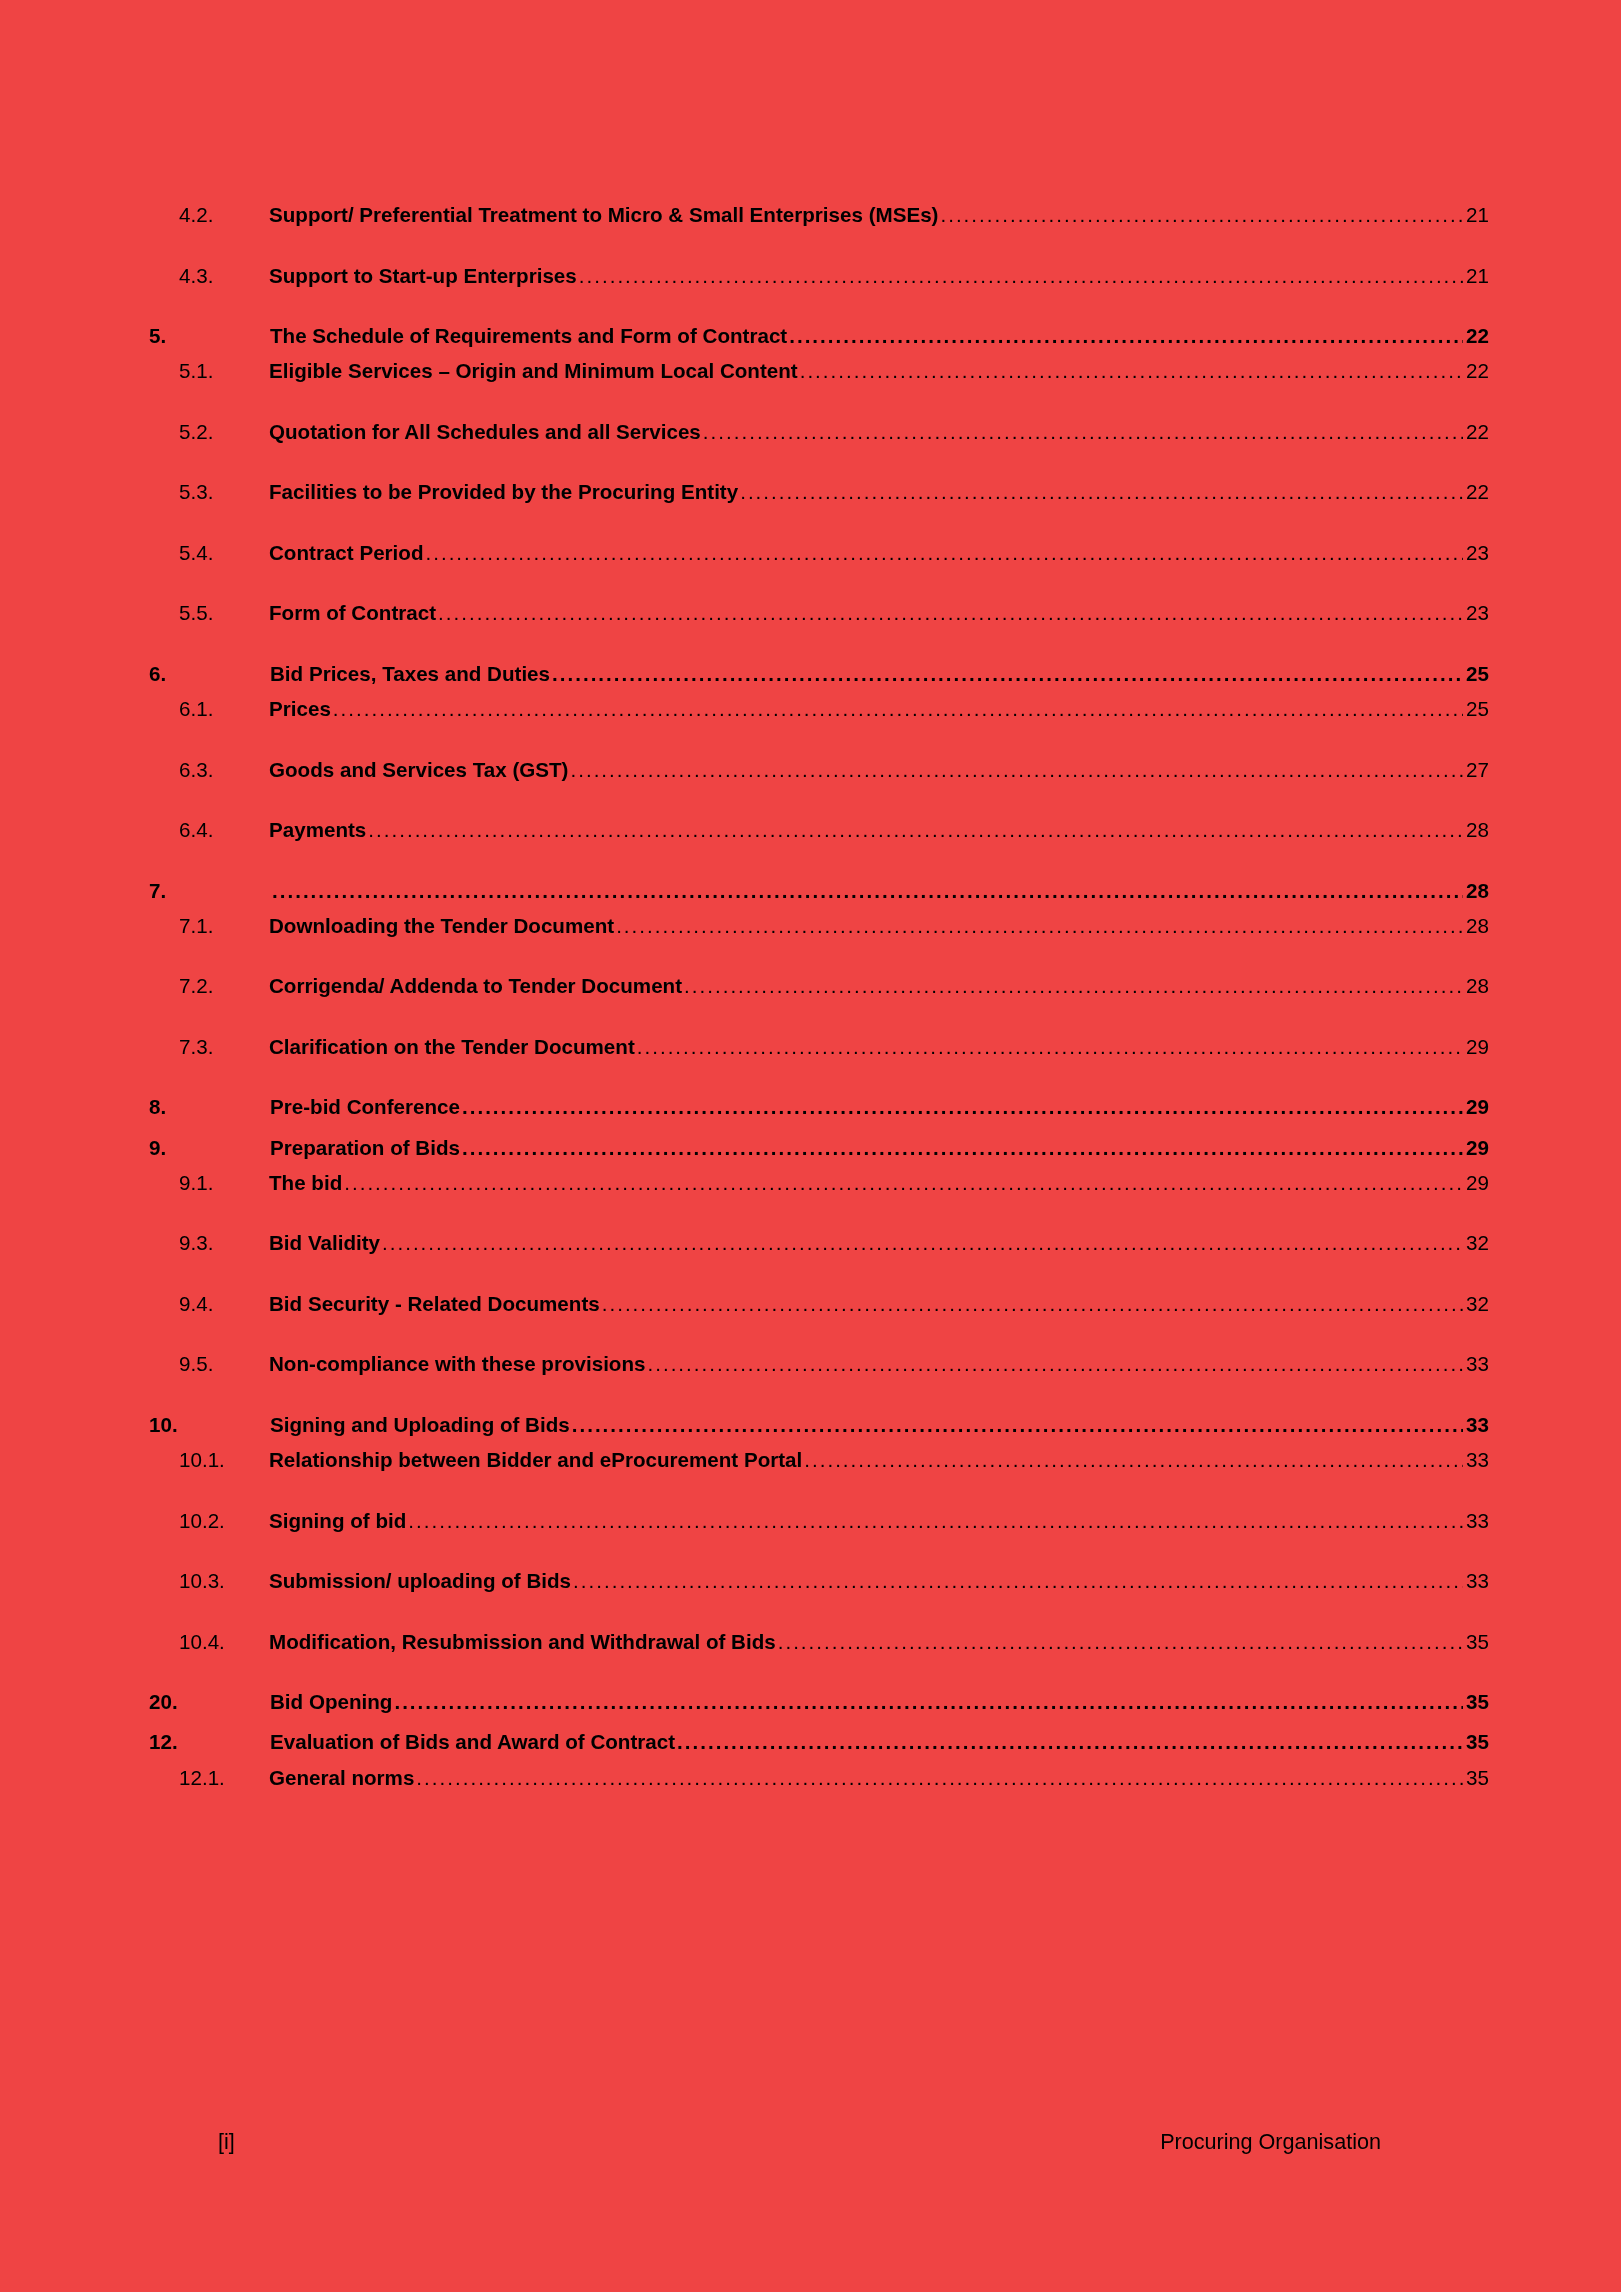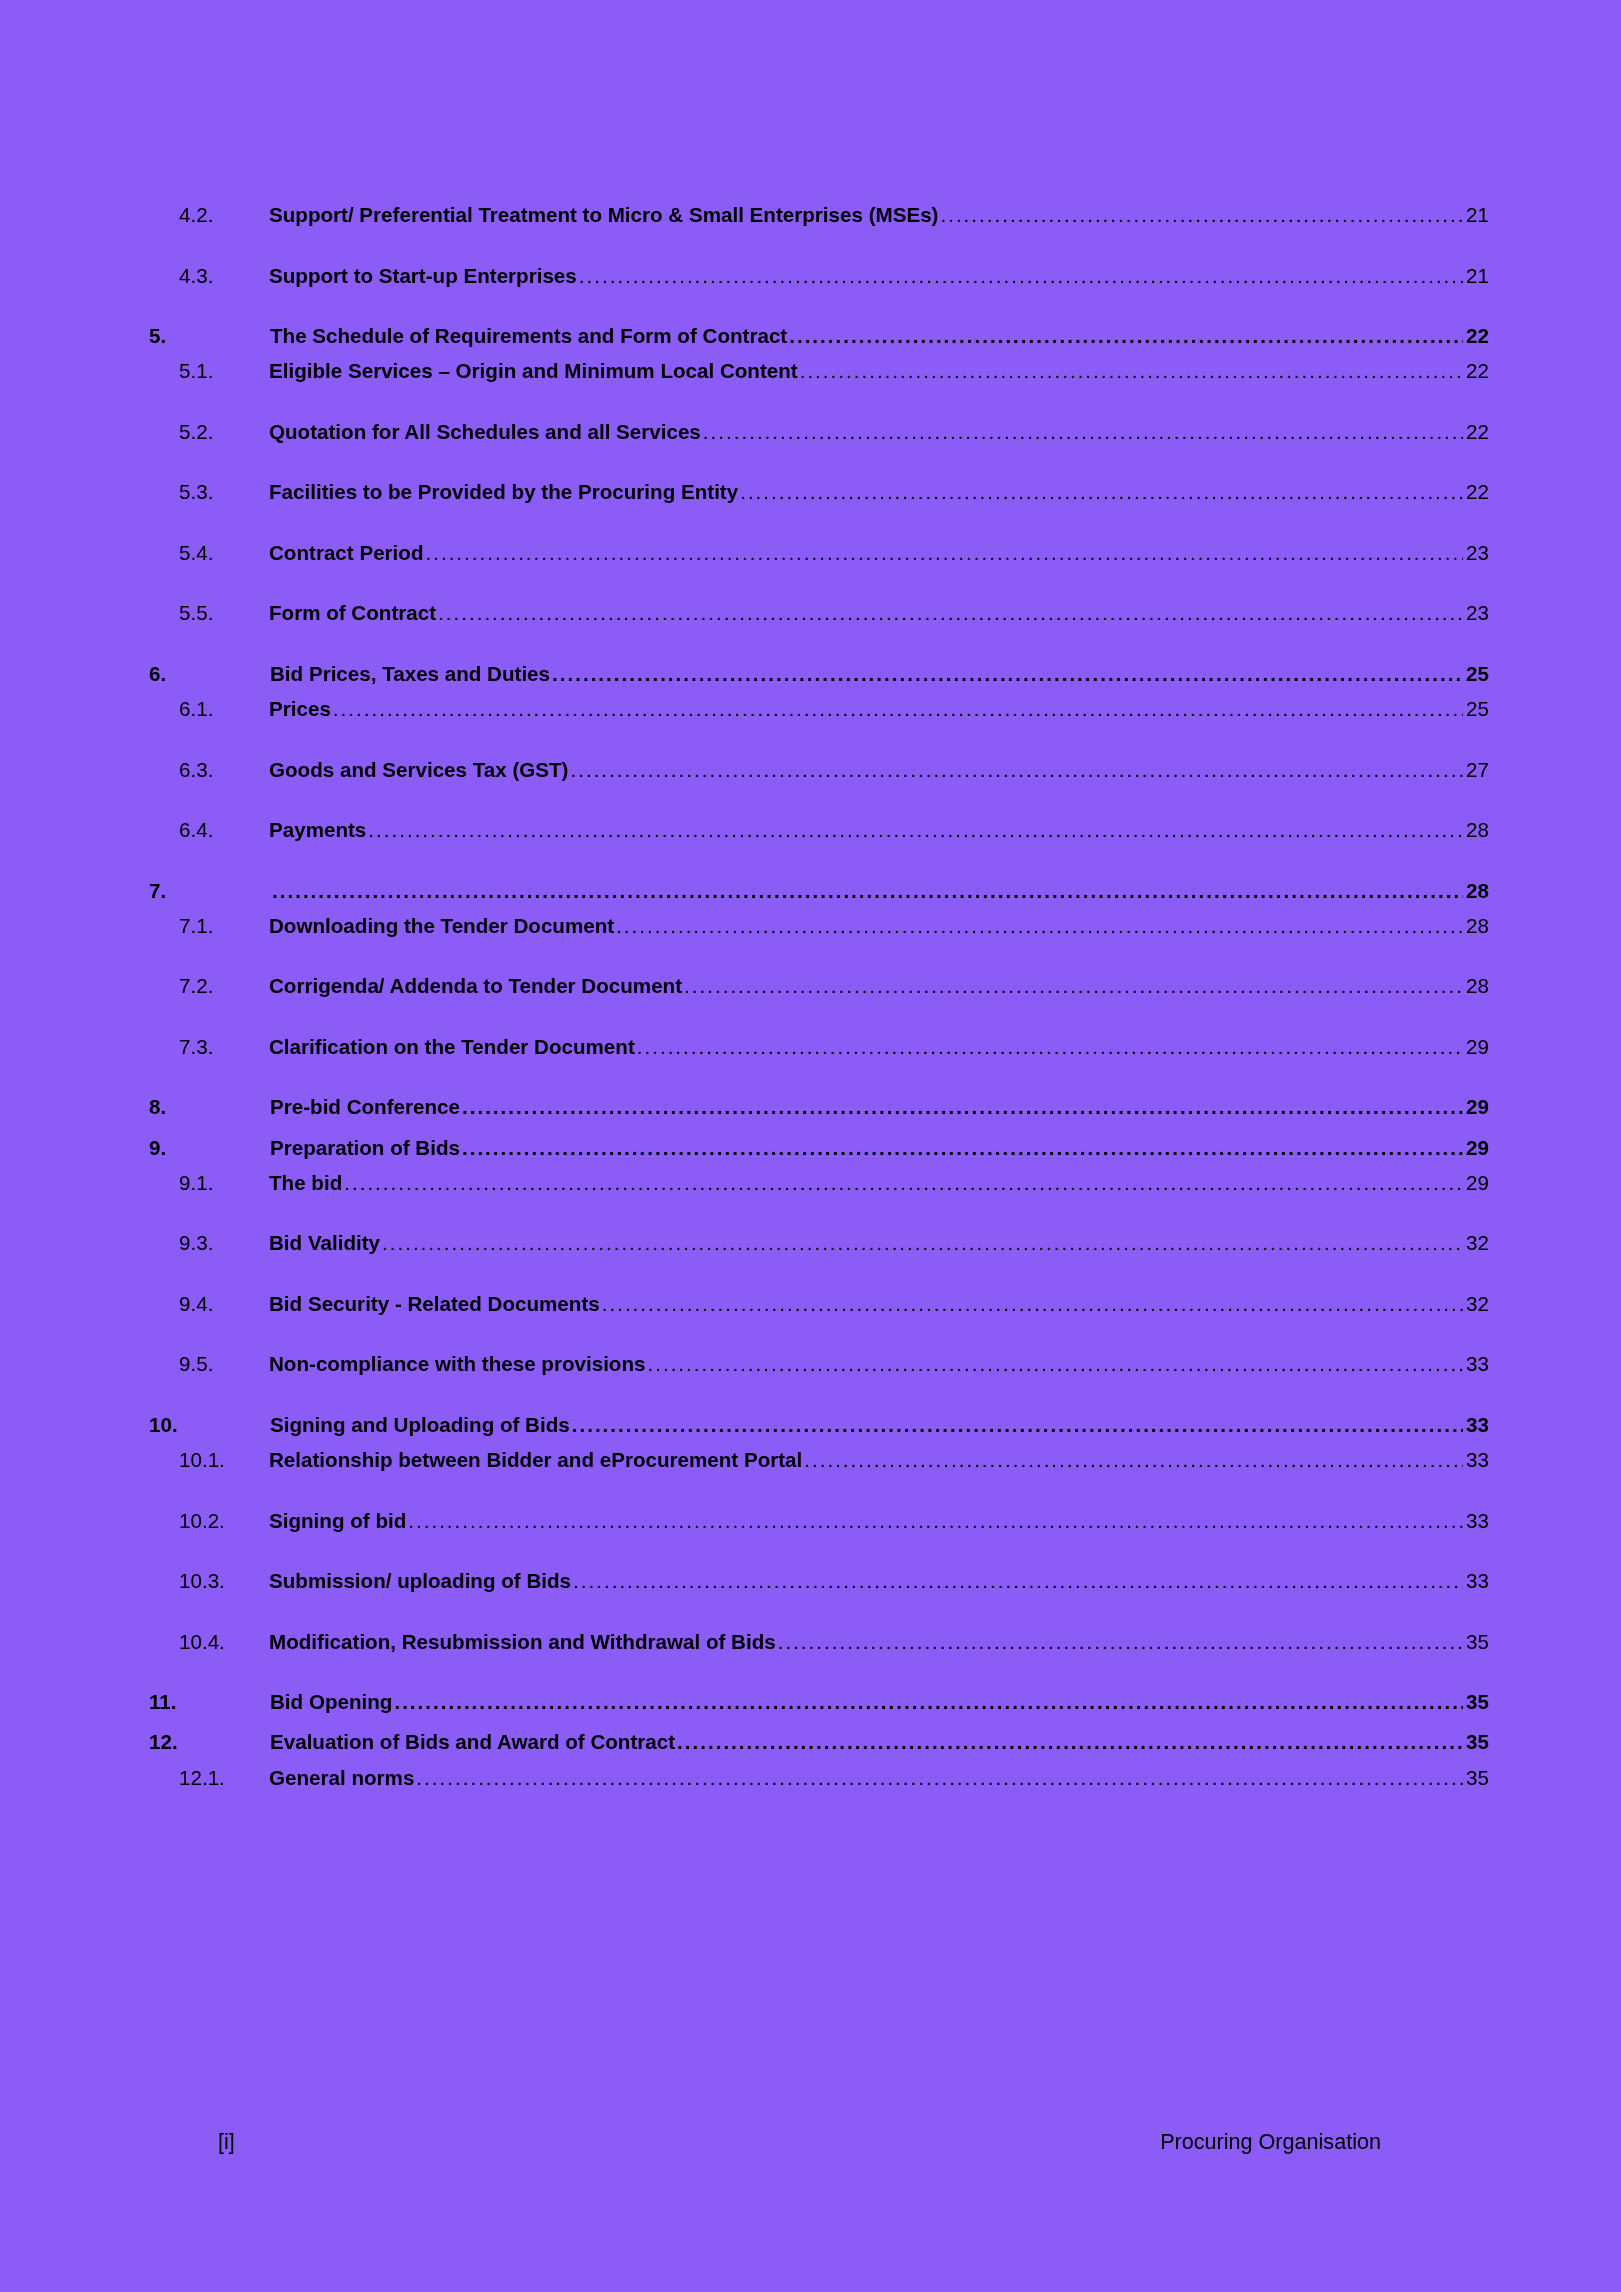--- a/index.html
+++ b/index.html
@@ -5,21 +5,21 @@
   * { margin: 0; padding: 0; box-sizing: border-box; }
   html, body { background: #ffffff; }
   body {
     font-family: "Liberation Sans", "DejaVu Sans", sans-serif;
     color: #000000;
   }
   .page {
     position: relative;
     width: 1621px;
     height: 2293px;
-    background: #8b5cf6;
+    background: #ef4444;
     overflow: hidden;
   }
   .toc {
     position: absolute;
     left: 149px;
     right: 132px;
     top: 203px;
     font-size: 20.6px;
     line-height: 23.5px;
   }
@@ -238,21 +238,21 @@
       <span class="toc-leader"></span>
       <span class="toc-page">33</span>
     </div>
       <div class="toc-row lvl2">
       <span class="toc-num">10.4.</span>
       <span class="toc-title">Modification, Resubmission and Withdrawal of Bids</span>
       <span class="toc-leader"></span>
       <span class="toc-page">35</span>
     </div>
       <div class="toc-row lvl1">
-      <span class="toc-num">11.</span>
+      <span class="toc-num">20.</span>
       <span class="toc-title">Bid Opening</span>
       <span class="toc-leader"></span>
       <span class="toc-page">35</span>
     </div>
       <div class="toc-row lvl1">
       <span class="toc-num">12.</span>
       <span class="toc-title">Evaluation of Bids and Award of Contract</span>
       <span class="toc-leader"></span>
       <span class="toc-page">35</span>
     </div>

